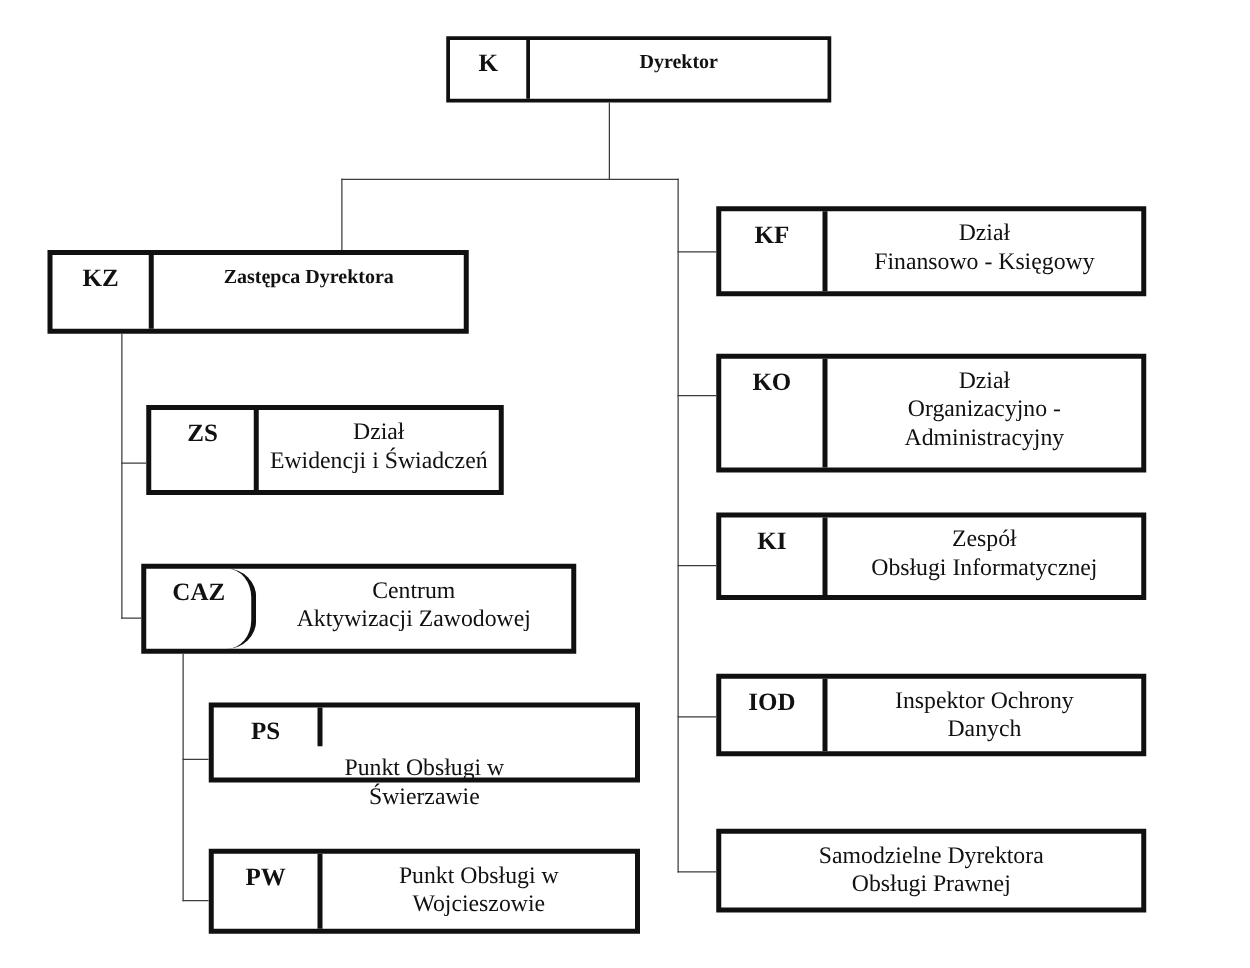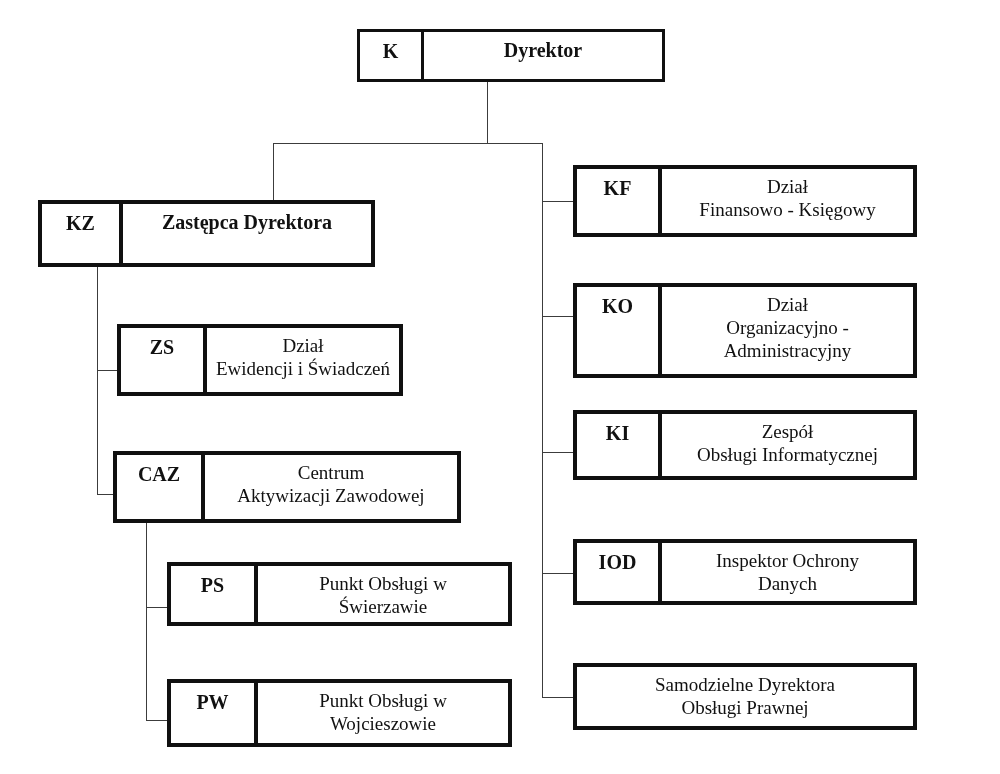--- a/index.html
+++ b/index.html
@@ -32,32 +32,32 @@
     line-height: 24px;
   }
   .label {
     flex: 1;
     text-align: center;
     padding: 6px 4px 0 4px;
     font-size: 19px;
     line-height: 23px;
     white-space: pre-line;
   }
-  .bold-label .label { font-weight: bold; font-size: 20px; line-height: 24px; text-align: center; }
+  .bold-label .label { font-weight: bold; font-size: 16px; line-height: 24px; text-align: center; }
 
   
   #node-k   { left:357px; top:29px;  width:308px; height:53px; border-width:3px; }
   #node-k .code { width:64px; border-right-width:3px; }
   #node-kz  { left:22px;  top:200px; width:337px; height:67px;margin-left:16px; }
   #node-kz .code { width:81px; }
   #node-zs  { left:117px; top:324px; width:286px; height:72px; }
   #node-zs .code { width:86px; }
   #node-caz { left:113px; top:451px; width:348px; height:72px; }
-  #node-caz .code { width:88px; }
-  #node-ps  { left:167px; top:562px; width:345px; height:64px; }
+  #node-caz .code { width:88px;border-radius:23px; }
+  #node-ps  { left:167px; top:562px; width:345px; height:64px;flex-direction:column; }
   #node-ps .code { width:87px; }
   #node-pw  { left:167px; top:679px; width:345px; height:68px; }
   #node-pw .code { width:87px; }
   #node-kf  { left:573px; top:165px; width:344px; height:72px; }
   #node-kf .code { width:85px; }
   #node-ko  { left:573px; top:283px; width:344px; height:95px; }
   #node-ko .code { width:85px; }
   #node-ki  { left:573px; top:410px; width:344px; height:70px; }
   #node-ki .code { width:85px; }
   #node-iod { left:573px; top:539px; width:344px; height:66px; }

